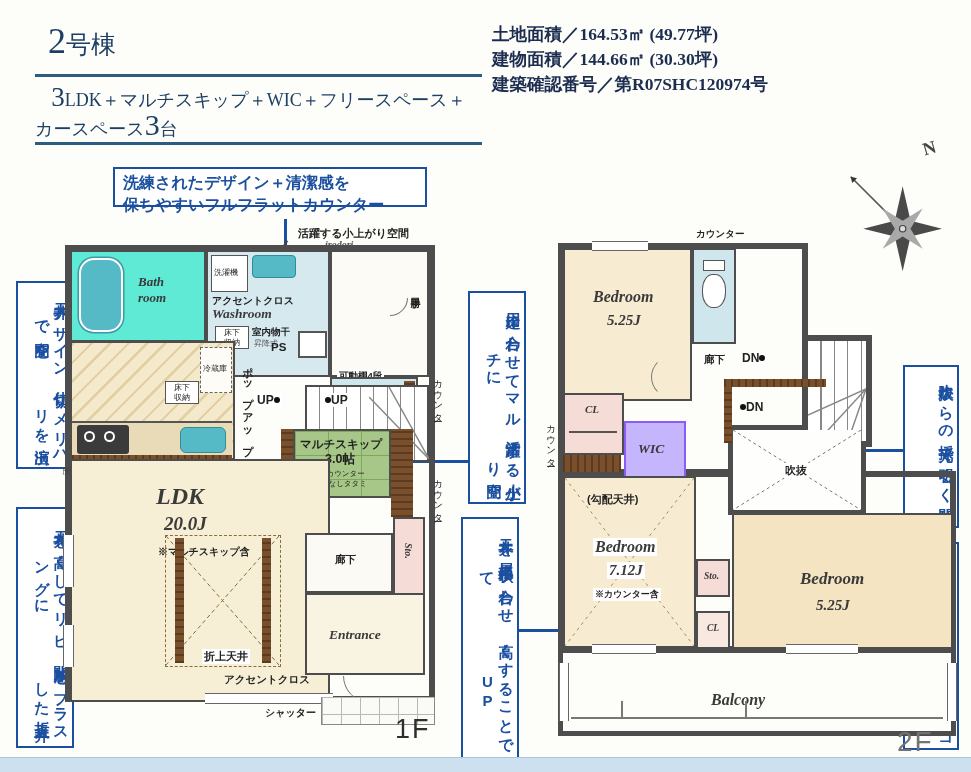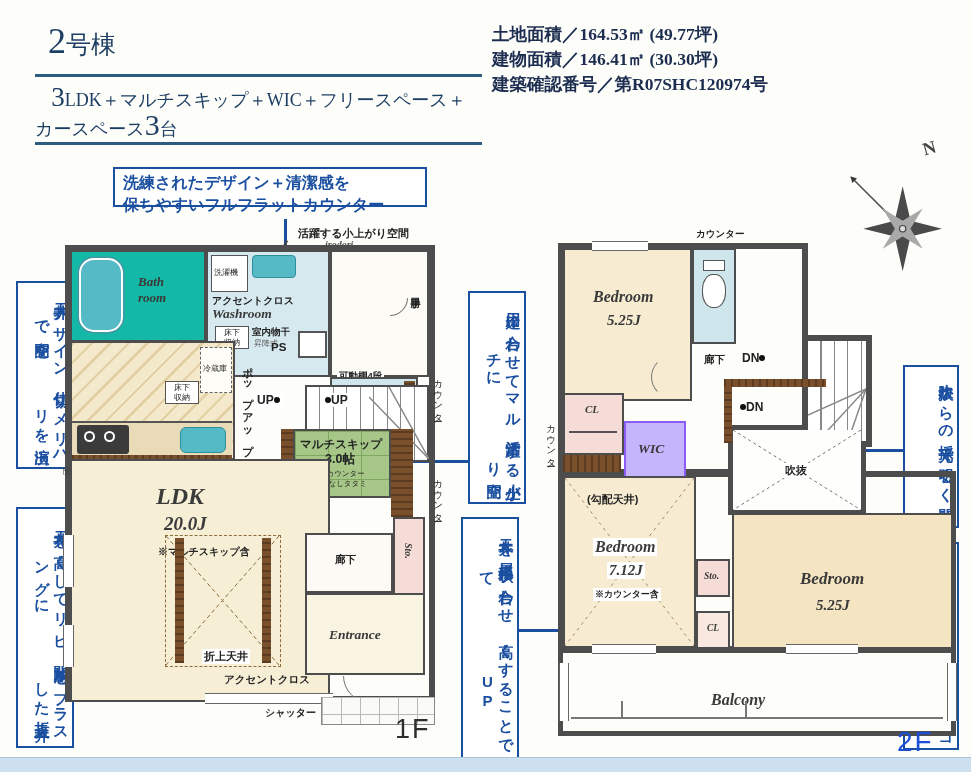--- a/index.html
+++ b/index.html
@@ -45,21 +45,21 @@
   <div class="abs" style="left:35px;top:74px;width:447px;height:2.5px;background:#2c5d80;"></div>
   <div class="lbl hdr-ser" style="left:35px;top:82px;width:447px;text-align:center;font-size:18px;">
     <span style="font-size:27px;">3</span><span>LDK＋マルチスキップ＋WIC＋フリースペース＋</span>
   </div>
   <div class="lbl hdr-ser" style="left:35px;top:108px;width:447px;text-align:left;font-size:18px;">
     <span>カースペース</span><span style="font-size:30px;">3</span><span>台</span>
   </div>
   <div class="abs" style="left:35px;top:142px;width:447px;height:2.5px;background:#2c5d80;"></div>
 
   <div class="lbl hdr-ser" style="left:492px;top:22px;font-size:17.5px;font-weight:bold;color:#1c2d50;">土地面積／164.53㎡ (49.77坪)</div>
-  <div class="lbl hdr-ser" style="left:492px;top:47px;font-size:17.5px;font-weight:bold;color:#1c2d50;">建物面積／146.41㎡ (30.30坪)</div>
+  <div class="lbl hdr-ser" style="left:492px;top:47px;font-size:17.5px;font-weight:bold;color:#1c2d50;">建物面積／144.66㎡ (30.30坪)</div>
   <div class="lbl hdr-ser" style="left:492px;top:72px;font-size:17.5px;font-weight:bold;color:#1c2d50;">建築確認番号／第R07SHC120974号</div>
 
   <svg class="abs" style="left:846px;top:172px;width:96px;height:96px;overflow:visible;" viewBox="-22 -22 122 122">
     <line x1="50" y1="50" x2="-16" y2="-16" stroke="#555" stroke-width="2"></line>
     <polygon points="-16,-16 -8,-14 -14,-8" fill="#333"></polygon>
     <g>
       <polygon points="50,-4 60,40 100,50 60,60 50,104 40,60 0,50 40,40" fill="#4a4a4a"></polygon>
       <polygon points="50,14 57,43 86,50 57,57 50,86 43,57 14,50 43,43" fill="#a9a9a9" transform="rotate(45 50 50)"></polygon>
       <circle cx="50" cy="50" r="4" fill="#ddd" stroke="#444" stroke-width="1.5"></circle>
     </g>
@@ -115,21 +115,21 @@
   <div class="cdot" style="left:825px;top:694px;"></div>
 
   <div class="lbl" style="left:298px;top:226px;font-size:11px;font-weight:bold;">活躍する小上がり空間</div>
   <div class="lbl ser" style="left:325px;top:239px;font-size:10px;color:#555;">irodori</div>
   <div class="abs" style="left:281px;top:239px;width:1.5px;height:20px;background:#444;transform:rotate(32deg);"></div>
   <div class="abs" style="left:303px;top:251px;width:1.5px;height:14px;background:#444;transform:rotate(40deg);"></div>
 
   <div class="abs" style="left:65px;top:245px;width:370px;height:482px;">
     <div class="wall" style="left:0;top:0;width:370px;height:457px;"></div>
 
-    <div class="room" style="left:5px;top:5px;width:136px;height:92px;background:#14b8a6;">
+    <div class="room" style="left:5px;top:5px;width:136px;height:92px;background:#5eead4;">
       <div class="abs" style="left:7px;top:6px;width:44px;height:74px;background:#56bac6;border:2.5px solid #fff;border-radius:15px;box-shadow:0 0 0 1.5px #3e98a5;"></div>
       <div class="lbl ser" style="left:66px;top:22px;font-size:13px;">Bath</div>
       <div class="lbl ser" style="left:66px;top:38px;font-size:13px;">room</div>
     </div>
 
     <div class="room" style="left:141px;top:5px;width:124px;height:127px;background:#d6e9ef;">
       <div class="abs" style="left:3px;top:3px;width:37px;height:37px;background:#fff;border:1.5px solid #555;"></div>
       <div class="lbl" style="left:6px;top:15px;font-size:8px;">洗濯機</div>
       <div class="abs" style="left:44px;top:3px;width:44px;height:23px;background:#56bac6;border:1.5px solid #2c8f9b;border-radius:4px;"></div>
       <div class="lbl" style="left:4px;top:42px;font-size:10px;font-weight:bold;">アクセントクロス</div>
@@ -322,16 +322,16 @@
       <div class="abs" style="left:182px;top:48px;width:2px;height:16px;background:#777;"></div>
       <div class="winv" style="left:-4px;top:10px;width:8px;height:58px;"></div>
       <div class="winv" style="left:384px;top:10px;width:8px;height:58px;"></div>
     </div>
     <div class="win" style="left:34px;top:401px;width:64px;height:8px;"></div>
     <div class="win" style="left:228px;top:401px;width:72px;height:8px;"></div>
     <div class="win" style="left:34px;top:-2px;width:56px;height:8px;"></div>
   </div>
   <div class="lbl" style="left:696px;top:228px;font-size:9.5px;font-weight:bold;">カウンター</div>
   <div class="lbl vtext" style="left:544px;top:418px;font-size:9.5px;">カウンター</div>
-  <div class="lbl" style="left:897px;top:726px;font-size:28px;color:#1d4ed8;letter-spacing:2px;">2F</div>
+  <div class="lbl" style="left:897px;top:726px;font-size:28px;color:#737373;letter-spacing:2px;">2F</div>
 
   <div class="abs" style="left:0;top:757px;width:971px;height:15px;background:#cde0ef;border-top:1px solid #aac4dd;"></div>
 </div>
 
 </body></html>

